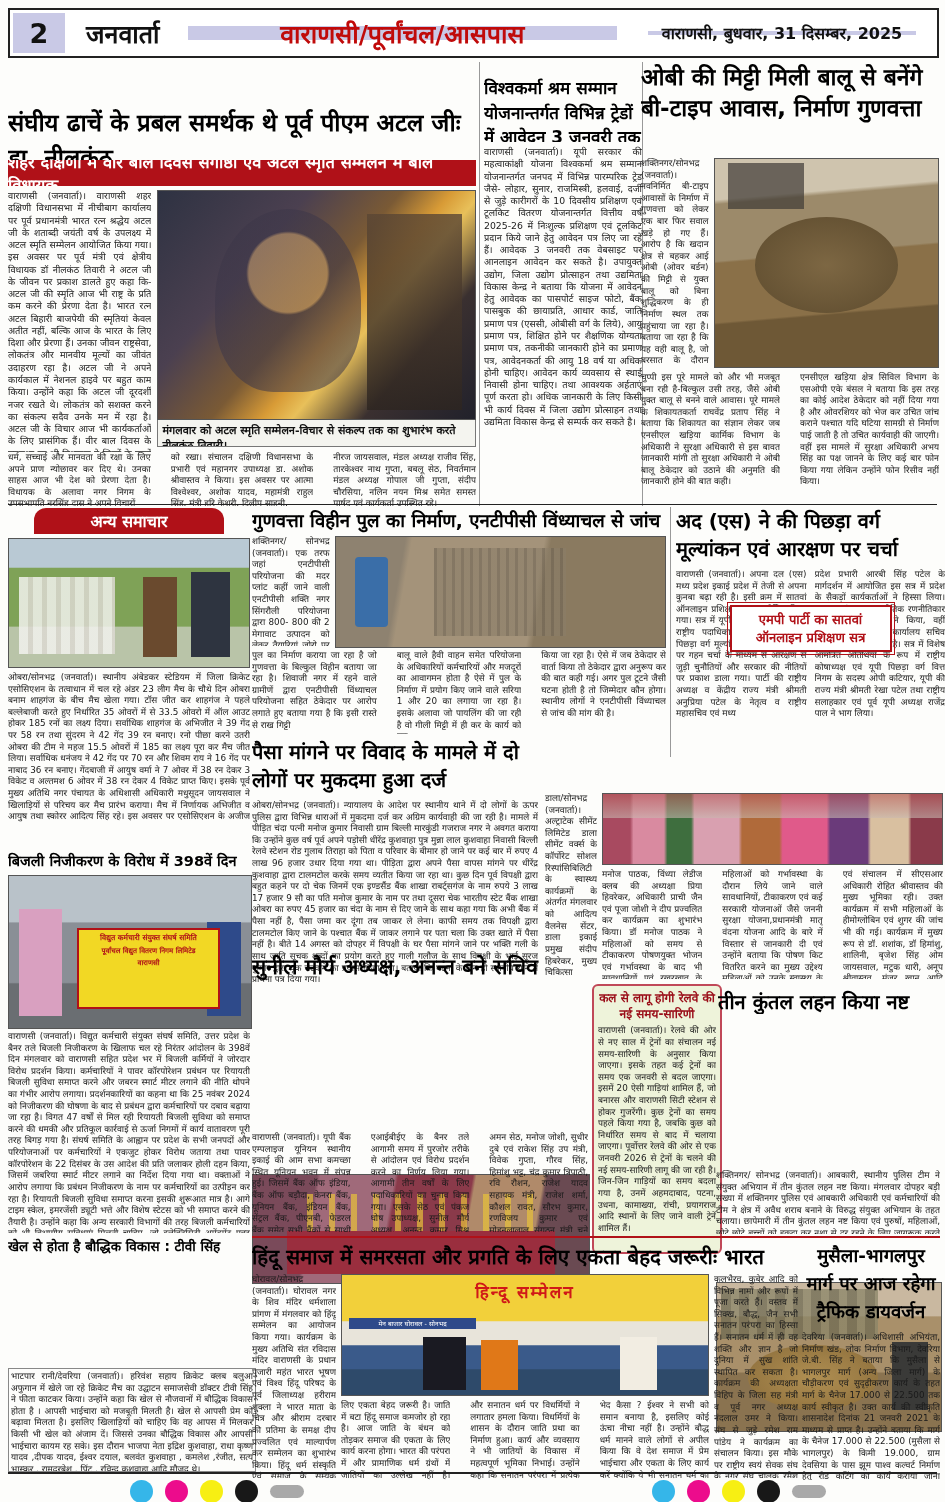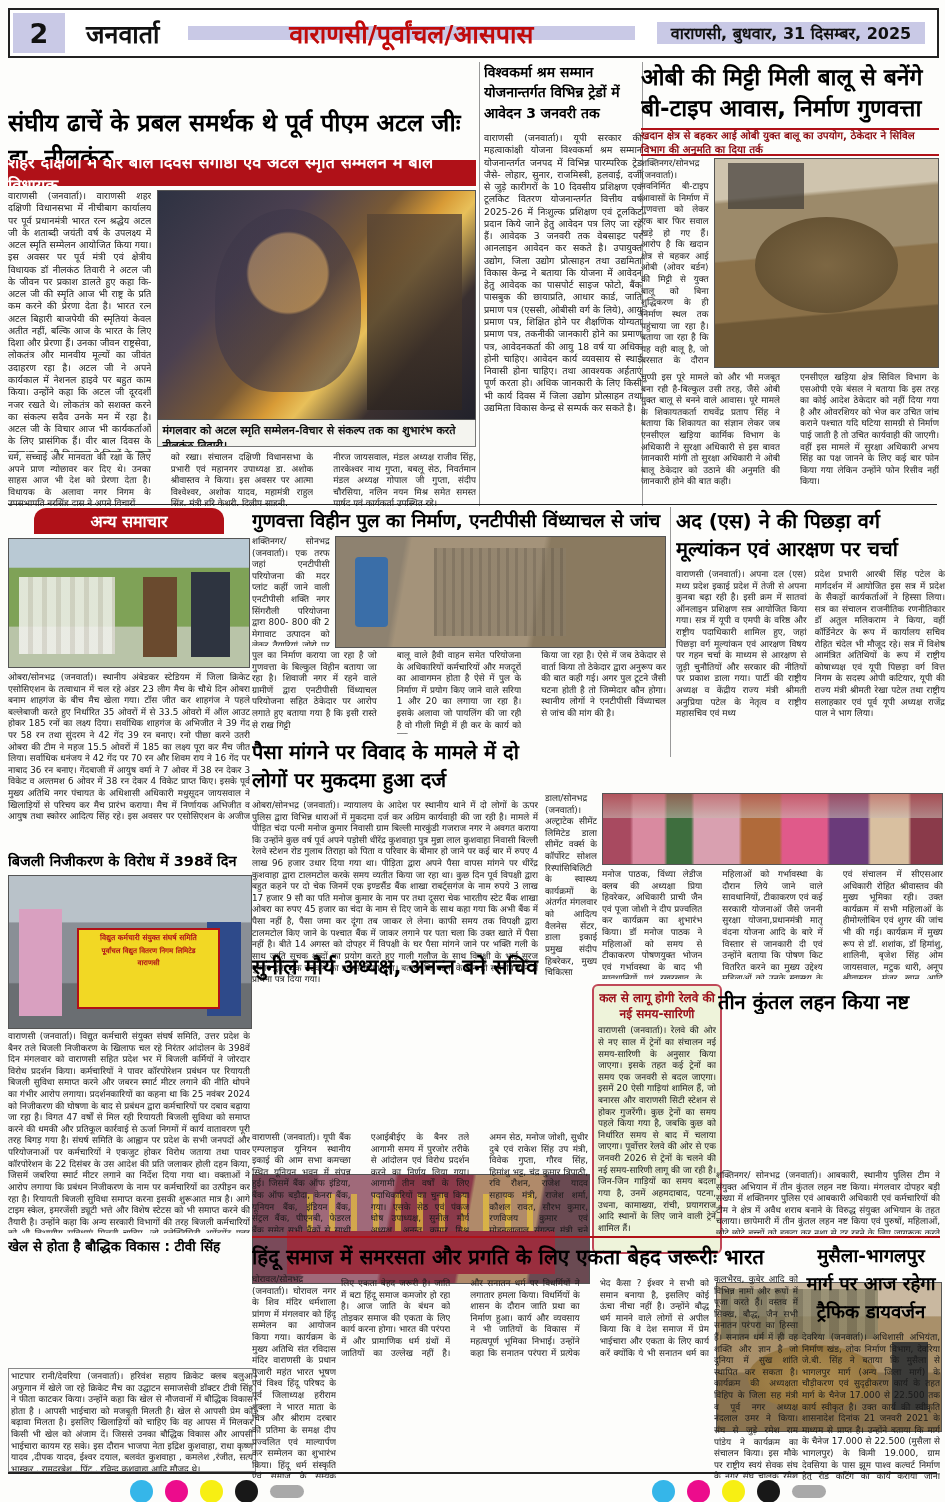--- a/index.html
+++ b/index.html
@@ -22,21 +22,21 @@
 </style>
 </head>
 <body>
 
 <div id="page">
 
   <div class="abs" style="left:8px;top:8px;width:927px;height:46px;border:2px solid #222;background:#fff;display:flex;align-items:stretch;">
     <div class="lav" style="width:52px;display:flex;align-items:center;justify-content:center;font-weight:bold;font-size:27px;margin:3px;">2</div>
     <div style="display:flex;align-items:center;font-weight:bold;font-size:25px;padding:0 18px;">जनवार्ता</div>
     <div class="lav" style="flex:1;margin:16px 10px;display:flex;align-items:center;justify-content:center;font-weight:bold;font-size:25px;color:#c00a0a;">वाराणसी/पूर्वांचल/आसपास</div>
-    <div class="lav" style="width:268px;margin:12px;display:flex;align-items:center;justify-content:center;font-weight:bold;font-size:16px;">वाराणसी, बुधवार, 31 दिसम्बर, 2025</div>
+    <div class="lav" style="width:268px;margin:21px;display:flex;align-items:center;justify-content:center;font-weight:bold;font-size:16px;">वाराणसी, बुधवार, 31 दिसम्बर, 2025</div>
   </div>
 
   <div class="abs hl" style="left:8px;top:62px;width:468px;height:96px;font-size:24px;line-height:1.45;margin-top:44px;">संघीय ढाचें के प्रबल समर्थक थे पूर्व पीएम अटल जीः डा. नीलकंठ</div>
   <div class="abs redbar" style="left:8px;top:160px;width:468px;height:26px;font-size:16.5px;">शहर दक्षिणी में वीर बाल दिवस संगोष्ठी एवं अटल स्मृति सम्मेलन में बोले विधायक</div>
   <div class="abs" style="left:8px;top:190px;width:468px;display:flex;gap:6px;">
     <div class="body" style="width:158px;height:262px;">वाराणसी (जनवार्ता)। वाराणसी शहर दक्षिणी विधानसभा में नीचीबाग कार्यालय पर पूर्व प्रधानमंत्री भारत रत्न श्रद्धेय अटल जी के शताब्दी जयंती वर्ष के उपलक्ष्य में अटल स्मृति सम्मेलन आयोजित किया गया। इस अवसर पर पूर्व मंत्री एवं क्षेत्रीय विधायक डॉ नीलकंठ तिवारी ने अटल जी के जीवन पर प्रकाश डालते हुए कहा कि-अटल जी की स्मृति आज भी राष्ट्र के प्रति कम करने की प्रेरणा देता है। भारत रत्न अटल बिहारी बाजपेयी की स्मृतियां केवल अतीत नहीं, बल्कि आज के भारत के लिए दिशा और प्रेरणा हैं। उनका जीवन राष्ट्रसेवा, लोकतंत्र और मानवीय मूल्यों का जीवंत उदाहरण रहा है। अटल जी ने अपने कार्यकाल में नेशनल हाइवे पर बहुत काम किया। उन्होंने कहा कि अटल जी दूरदर्शी नजर रखते थे। लोकतंत्र को सशक्त करने का संकल्प सदैव उनके मन में रहा है। अटल जी के विचार आज भी कार्यकर्ताओं के लिए प्रासंगिक हैं। वीर बाल दिवस के उपलक्ष्य पर भी विधायक ने सिखों के दसवें गुरु गुरु गोविंद सिंह जी के छोटे साहिबजादें-जोरावर सिंह और बाबा फतेह सिंह के अद्वितीय बलिदान को याद किया। उन्होंने बताया कि गुरु गोविंद सिंह जी के पुत्रों ने बहुत कम उम्र में</div>
     <div style="width:351px;">
       <div class="photo" style="height:228px;background:linear-gradient(130deg,#2e3242 0%,#4b4050 30%,#7a5a35 48%,#d89b36 58%,#e8c05a 64%,#3a3030 78%,#21212b 100%);">
         <div style="position:absolute;left:18%;top:8%;width:46%;height:80%;border-radius:50% 50% 40% 40%;background:radial-gradient(circle at 50% 35%,#caa06a 0 28%,#3c3648 30% 100%);opacity:.55;"></div>
         <div style="position:absolute;right:4%;top:10%;width:30%;height:86%;background:linear-gradient(#5a4634,#2d2520);opacity:.8;"></div>
@@ -44,26 +44,25 @@
       <div class="cap" style="height:22px;font-size:11px;">मंगलवार को अटल स्मृति सम्मेलन-विचार से संकल्प तक का शुभारंभ करते नीलकंठ तिवारी।</div>
     </div>
   </div>
   <div class="abs cols" style="left:8px;top:452px;width:468px;height:54px;">
     <div class="body sm">धर्म, सच्चाई और मानवता की रक्षा के लिए अपने प्राण न्योछावर कर दिए थे। उनका साहस आज भी देश को प्रेरणा देता है। विधायक के अलावा नगर निगम के उपसभापति नरसिंह दास ने अपने विचारों</div>
     <div class="body sm">को रखा। संचालन दक्षिणी विधानसभा के प्रभारी एवं महानगर उपाध्यक्ष डा. अशोक श्रीवास्तव ने किया। इस अवसर पर आत्मा विश्वेश्वर, अशोक यादव, महामंत्री राहुल सिंह, मंत्री हरि केशरी, दिलीप साहनी,</div>
     <div class="body sm">नीरज जायसवाल, मंडल अध्यक्ष राजीव सिंह, तारकेश्वर नाथ गुप्ता, बबलू सेठ, निवर्तमान मंडल अध्यक्ष गोपाल जी गुप्ता, संदीप चौरसिया, नलिन नयन मिश्र समेत समस्त पार्षद एवं कार्यकर्ता उपस्थित रहे।</div>
   </div>
 
   <div class="abs vrule" style="left:479px;top:62px;width:158px;height:444px;padding-left:4px;border-right:1px solid #999;">
-    <div class="hl" style="font-size:14px;line-height:1.45;height:66px;">विश्वकर्मा श्रम सम्मान योजनान्तर्गत विभिन्न ट्रेडों में आवेदन 3 जनवरी तक</div>
+    <div class="hl" style="font-size:17px;line-height:1.45;height:66px;margin-top:14px;">विश्वकर्मा श्रम सम्मान योजनान्तर्गत विभिन्न ट्रेडों में आवेदन 3 जनवरी तक</div>
     <div class="body" style="height:372px;margin-top:4px;">वाराणसी (जनवार्ता)। यूपी सरकार की महत्वाकांक्षी योजना विश्वकर्मा श्रम सम्मान योजनान्तर्गत जनपद में विभिन्न पारम्परिक ट्रेड जैसे- लोहार, सुनार, राजमिस्त्री, हलवाई, दर्जी से जुड़े कारीगरों के 10 दिवसीय प्रशिक्षण एवं टूलकिट वितरण योजनान्तर्गत वित्तीय वर्ष 2025-26 में निःशुल्क प्रशिक्षण एवं टूलकिट प्रदान किये जाने हेतु आवेदन पत्र लिए जा रहे हैं। आवेदक 3 जनवरी तक वेबसाइट पर आनलाइन आवेदन कर सकते है। उपायुक्त उद्योग, जिला उद्योग प्रोत्साहन तथा उद्यमिता विकास केन्द्र ने बताया कि योजना में आवेदन हेतु आवेदक का पासपोर्ट साइज फोटो, बैंक पासबुक की छायाप्रति, आधार कार्ड, जाति प्रमाण पत्र (एससी, ओबीसी वर्ग के लिये), आयु प्रमाण पत्र, शिक्षित होने पर शैक्षणिक योग्यता प्रमाण पत्र, तकनीकी जानकारी होने का प्रमाण पत्र, आवेदनकर्ता की आयु 18 वर्ष या अधिक होनी चाहिए। आवेदन कार्य व्यवसाय से स्थाई निवासी होना चाहिए। तथा आवश्यक अर्हताएं पूर्ण करता हो। अधिक जानकारी के लिए किसी भी कार्य दिवस में जिला उद्योग प्रोत्साहन तथा उद्यमिता विकास केन्द्र से सम्पर्क कर सकते है।</div>
   </div>
 
   <div class="abs hl" style="left:641px;top:62px;width:298px;height:62px;font-size:23px;line-height:1.35;">ओबी की मिट्टी मिली बालू से बनेंगे बी-टाइप आवास, निर्माण गुणवत्ता पर उठे तीखे सवाल</div>
-  <div class="abs" style="left:641px;top:128px;width:298px;height:24px;border-top:2px solid #b01118;border-bottom:2px solid #b01118;display:flex;align-items:center;font-weight:bold;font-size:10.3px;color:#8a0d12;overflow:hidden;">खदान क्षेत्र से बहकर आई ओबी युक्त बालू का उपयोग, ठेकेदार ने सिविल विभाग की अनुमति का दिया तर्क</div>
   <div class="abs" style="left:641px;top:158px;width:298px;display:flex;gap:5px;">
     <div class="body sm" style="width:68px;height:208px;">शक्तिनगर/सोनभद्र (जनवार्ता)। नवनिर्मित बी-टाइप आवासों के निर्माण में गुणवत्ता को लेकर एक बार फिर सवाल खड़े हो गए हैं। आरोप है कि खदान क्षेत्र से बहकर आई ओबी (ओवर बर्डन) की मिट्टी से युक्त बालू को बिना शुद्धिकरण के ही निर्माण स्थल तक पहुंचाया जा रहा है। बताया जा रहा है कि यह वही बालू है, जो बरसात के दौरान खदान क्षेत्र से बहकर आती है और जिसमें मिट्टी की मात्रा अधिक होती है। जब इस संबंध में आपत्ति दर्ज कराई गई तो संबंधित ठेकेदार ने बड़ी सहजता से सुरक्षा विभाग को आश्वस्त करते हुए कह दिया कि इसकी परमिशन सिविल विभाग ने दी है। अब सवाल यह नहीं कि परमिशन दी गई या नहीं, सवाल यह है कि क्या बी-टाइप आवासों के लिए मानक बालू की जगह ओबी निश्रित मिट्टी सामग्री बन चुकी है? जानकारों के अनुसार ऐसी बालू से निर्माण में मजबूती की बजाय दरार और गिरने का खतरा बढ़ जाता है। ऐसे में लगने लगा है कि कागजी प्रक्रिया में अपने तकनीकी मानक भी मौन हैं। स्थानीय स्तर पर लोग पूछ रहे हैं कि अगर यही मानक है तो फिर गुणवत्ता नियंत्रण और नियमों की किताबें किस शेल्फ पर धूल खा रही हैं? फिलहाल जिम्मेदार विभागों की</div>
     <div class="photo" style="width:225px;height:208px;background:linear-gradient(175deg,#cfc4ae 0 18%,#9c8a6a 20% 45%,#8a7048 46% 72%,#6e5836 73% 100%);">
       <div style="position:absolute;left:18%;top:28%;width:64%;height:46%;border-radius:50%;background:radial-gradient(#7d6743,#5d4b2e);"></div>
       <div style="position:absolute;left:6%;top:2%;width:34%;height:22%;background:#3e3a36;opacity:.7;"></div>
     </div>
   </div>
   <div class="abs cols" style="left:641px;top:372px;width:298px;height:126px;">
     <div class="body sm">चुप्पी इस पूरे मामले को और भी मजबूत बना रही है-बिल्कुल उसी तरह, जैसे ओबी युक्त बालू से बनने वाले आवास। पूरे मामले के शिकायतकर्ता राघवेंद्र प्रताप सिंह ने बताया कि शिकायत का संज्ञान लेकर जब एनसीएल खड़िया कार्मिक विभाग के अधिकारी ने सुरक्षा अधिकारी से इस बावत जानकारी मांगी तो सुरक्षा अधिकारी ने ओबी बालू ठेकेदार को उठाने की अनुमति की जानकारी होने की बात कही।</div>
     <div class="body sm">एनसीएल खड़िया क्षेत्र सिविल विभाग के एसओपी एके बंसल ने बताया कि इस तरह का कोई आदेश ठेकेदार को नहीं दिया गया है और ओवरशियर को भेज कर उचित जांच कराने पश्चात यदि घटिया सामग्री से निर्माण पाई जाती है तो उचित कार्यवाही की जाएगी। वहीं इस मामले में सुरक्षा अधिकारी अभय सिंह का पक्ष जानने के लिए कई बार फोन किया गया लेकिन उन्होंने फोन रिसीव नहीं किया।</div>
@@ -93,20 +92,21 @@
     <div class="body sm">पुल का निर्माण कराया जा रहा है जो गुणवत्ता के बिल्कुल विहीन बताया जा रहा है। शिवाजी नगर में रहने वाले ग्रामीणें द्वारा एनटीपीसी विंध्याचल परियोजना सहित ठेकेदार पर आरोप लगाते हुए बताया गया है कि इसी रास्ते से राख गिट्टी</div>
     <div class="body sm">बालू वाले हैवी वाहन समेत परियोजना के अधिकारियों कर्मचारियों और मजदूरों का आवागमन होता है ऐसे में पुल के निर्माण में प्रयोग किए जाने वाले सरिया 1 और 20 का लगाया जा रहा है। इसके अलावा जो पायलिंग की जा रही है वो गीली मिट्टी में ही कर के कार्य को पूरा</div>
     <div class="body sm">किया जा रहा है। ऐसे में जब ठेकेदार से वार्ता किया तो ठेकेदार द्वारा अनुरूप कर की बात कही गई। अगर पुल टूटने जैसी घटना होती है तो जिम्मेदार कौन होगा। स्थानीय लोगों ने एनटीपीसी विंध्याचल से जांच की मांग की है।</div>
   </div>
 
   <div class="abs" style="left:670px;top:507px;width:269px;height:250px;border-left:1px solid #999;padding-left:5px;">
     <div class="hl" style="font-size:20px;line-height:1.4;height:58px;">अद (एस) ने की पिछड़ा वर्ग मूल्यांकन एवं आरक्षण पर चर्चा</div>
     <div style="position:relative;margin-top:4px;height:186px;display:flex;gap:8px;">
       <div class="body sm" style="flex:1;">वाराणसी (जनवार्ता)। अपना दल (एस) मध्य प्रदेश इकाई प्रदेश में तेजी से अपना कुनबा बढ़ा रही है। इसी क्रम में सातवां ऑनलाइन प्रशिक्षण सत्र आयोजित किया गया। सत्र में यूपी व एमपी के वरिष्ठ और राष्ट्रीय पदाधिकारी शामिल हुए, जहां पिछड़ा वर्ग मूल्यांकन एवं आरक्षण विषय पर गहन चर्चा के माध्यम से आरक्षण से जुड़ी चुनौतियों और सरकार की नीतियों पर प्रकाश डाला गया। पार्टी की राष्ट्रीय अध्यक्ष व केंद्रीय राज्य मंत्री श्रीमती अनुप्रिया पटेल के नेतृत्व व राष्ट्रीय महासचिव एवं मध्य</div>
       <div class="body sm" style="flex:1;">प्रदेश प्रभारी आरबी सिंह पटेल के मार्गदर्शन में आयोजित इस सत्र में प्रदेश के सैकड़ों कार्यकर्ताओं ने हिस्सा लिया। सत्र का संचालन राजनीतिक रणनीतिकार डॉ अतुल मलिकराम ने किया, वहीं कॉर्डिनेटर के रूप में कार्यालय सचिव रोहित चंदेल भी मौजूद रहे। सत्र में विशेष आमंत्रित अतिथियों के रूप में राष्ट्रीय कोषाध्यक्ष एवं यूपी पिछड़ा वर्ग वित्त निगम के सदस्य ओपी कटियार, यूपी की राज्य मंत्री श्रीमती रेखा पटेल तथा राष्ट्रीय सलाहकार एवं पूर्व यूपी अध्यक्ष राजेंद्र पाल ने भाग लिया।</div>
+      <div style="position:absolute;left:50%;top:36px;transform:translateX(-50%);width:148px;background:#fff;border:2px solid #b01118;outline:1px solid #b01118;outline-offset:2px;padding:4px 5px;text-align:center;font-weight:bold;font-size:13px;color:#b01118;line-height:1.35;">एमपी पार्टी का सातवां ऑनलाइन प्रशिक्षण सत्र</div>
     </div>
   </div>
 
   <div class="abs hl" style="left:252px;top:738px;width:286px;height:58px;font-size:20px;line-height:1.4;">पैसा मांगने पर विवाद के मामले में दो लोगों पर मुकदमा हुआ दर्ज</div>
   <div class="abs body sm" style="left:252px;top:800px;width:286px;height:182px;">ओबरा/सोनभद्र (जनवार्ता)। न्यायालय के आदेश पर स्थानीय थाने में दो लोगों के ऊपर पुलिस द्वारा विभिन्न धाराओं में मुकदमा दर्ज कर अग्रिम कार्यवाही की जा रही है। मामले में पीड़ित चंदा पत्नी मनोज कुमार निवासी ग्राम बिल्ली मारकुंडी गजराज नगर ने अवगत कराया कि उन्होंने कुछ वर्ष पूर्व अपने पड़ोसी धीरेंद्र कुशवाहा पुत्र मुन्ना लाल कुशवाहा निवासी बिल्ली रेलवे स्टेशन रोड गुलाब तिराहा को पिता व परिवार के बीमार हो जाने पर कई बार में रुपए 4 लाख 96 हजार उधार दिया गया था। पीड़िता द्वारा अपने पैसा वापस मांगने पर धीरेंद्र कुशवाहा द्वारा टालमटोल करके समय व्यतीत किया जा रहा था। कुछ दिन पूर्व विपक्षी द्वारा बहुत कहने पर दो चेक जिनमें एक इण्डसैंड बैंक शाखा राबर्ट्सगंज के नाम रुपये 3 लाख 17 हजार 9 सौ का पति मनोज कुमार के नाम पर तथा दूसरा चेक भारतीय स्टेट बैंक शाखा ओबरा का रुपए 45 हजार का चंदा के नाम से दिए जाने के साथ कहा गया कि अभी बैंक में पैसा नहीं है, पैसा जमा कर दूंगा तब जाकर ले लेना। काफी समय तक विपक्षी द्वारा टालमटोल किए जाने के पश्चात बैंक में जाकर लगाने पर पता चला कि उक्त खाते में पैसा नहीं है। बीते 14 अगस्त को दोपहर में विपक्षी के घर पैसा मांगने जाने पर भक्ति गली के साथ जाति सूचक शब्दों का प्रयोग करते हुए गाली गलौज के साथ विपक्षी के भाई सूरज कुमार द्वारा थूक चटवाने का प्रयास किया गया। बताया कि घटना के दिन ही स्थानीय थाने में प्रार्थना पत्र दिया गया।</div>
 
   <div class="abs" style="left:545px;top:793px;width:398px;display:flex;gap:5px;">
     <div class="body sm" style="width:52px;height:184px;">डाला/सोनभद्र (जनवार्ता)। अल्ट्राटेक सीमेंट लिमिटेड डाला सीमेंट वर्क्स के कॉर्पोरेट सोशल रिस्पांसिबिलिटी के स्वास्थ्य कार्यक्रमों के अंतर्गत मंगलवार को आदित्य वैलनेस सेंटर, डाला इकाई प्रमुख संदीप हिबरेकर, मुख्य चिकित्सा अधिकारी चोपन स्वास्थ्य केंद्र डॉक्टर सुभाष के दिशा-निर्देशन, मानव संसाधन प्रमुख संजीव राजपूत एवं मुख्य चिकित्सा अधिकारी डाला डॉ मनोज पाठक के मार्गदर्शन में डाला के आस पास के चयनित कुल 50 गर्भवती माताओं के लिए सुपोषण किट वितरण कार्यक्रम का आयोजन किया गया। मुख्य अतिथि मुख्य चिकित्सा अधिकारी डॉक्टर सुभाष, डॉक्टर</div>
     <div style="width:341px;">
       <div class="photo" style="height:70px;background:linear-gradient(90deg,#a84a60 0 8%,#d98aa0 9% 18%,#3e6e3e 19% 26%,#d9a0b0 27% 40%,#b06a3a 41% 52%,#e05a8a 53% 66%,#6a3a7a 67% 78%,#d9c0a0 79% 90%,#8a3a4a 91% 100%);">
@@ -159,20 +159,27 @@
   <div class="abs redrule" style="left:252px;top:1236px;width:688px;height:2px;"></div>
 
   <div class="abs hl" style="left:8px;top:1237px;width:242px;height:20px;font-size:13.5px;">खेल से होता है बौद्धिक विकास : टीवी सिंह</div>
 
   <div class="abs body sm" style="left:8px;top:1368px;width:242px;height:98px;border:1px solid #888;padding:2px;">भाटपार रानी/देवरिया (जनवार्ता)। हरिवंश सहाय क्रिकेट क्लब बलुआ अफुगान में खेले जा रहे क्रिकेट मैच का उद्घाटन समाजसेवी डॉक्टर टीवी सिंह ने फीता काटकर किया। उन्होंने कहा कि खेल से नौजवानों में बौद्धिक विकास होता है । आपसी भाईचारा को मजबूती मिलती है। खेल से आपसी प्रेम को बढ़ावा मिलता है। इसलिए खिलाड़ियों को चाहिए कि वह आपस में मिलकर किसी भी खेल को अंजाम दें। जिससे उनका बौद्धिक विकास और आपसी भाईचारा कायम रह सके। इस दौरान भाजपा नेता इद्रिश कुशवाहा, राधा कृष्ण यादव ,दीपक यादव, ईश्वर दयाल, बलवंत कुशवाहा , कमलेश ,रंजीत, सत्य भास्कर , रामदरबेश , पिंटू , रविन्द्र कुशवाहा आदि मौजूद थे।</div>
 
   <div class="abs hl" style="left:252px;top:1242px;width:546px;height:28px;font-size:20.5px;">हिंदू समाज में समरसता और प्रगति के लिए एकता बेहद जरूरीः भारत भूषण</div>
   <div class="abs" style="left:252px;top:1274px;width:546px;display:flex;gap:5px;">
     <div class="body sm" style="width:84px;height:204px;">घोरावल/सोनभद्र (जनवार्ता)। घोरावल नगर के शिव मंदिर धर्मशाला प्रांगण में मंगलवार को हिंदू सम्मेलन का आयोजन किया गया। कार्यक्रम के मुख्य अतिथि संत रविदास मंदिर वाराणसी के प्रधान पुजारी महंत भारत भूषण एवं विश्व हिंदू परिषद के पूर्व जिलाध्यक्ष हरीराम शुक्ला ने भारत माता के चित्र और श्रीराम दरबार की प्रतिमा के समक्ष दीप प्रज्वलित एवं माल्यार्पण कर सम्मेलन का शुभारंभ किया। हिंदू धर्म संस्कृति एवं समाज के सम्यक विषयों की पुनः स्थापना की परिकल्पना से हिंदू सम्मेलन का आयोजन किया गया। कार्यक्रम में हनुमान चालीसा का पाठ हुआ। अपने-अपने विचारों को भी मंच पर उपस्थित लोगों ने व्यक्त किया। मुख्य अतिथि महंत भारत भूषण ने कहा कि हिंदू समाज में समरसता और प्रगति के</div>
     <div style="width:368px;">
+      <div class="photo" style="height:120px;background:linear-gradient(#f2d03a 0 38%,#e8e4da 39% 58%,#3a5a8a 59% 78%,#2e4a6a 79% 100%);">
+        <div style="position:absolute;left:12%;top:4%;width:76%;text-align:center;font-weight:bold;font-size:17px;color:#d01818;letter-spacing:2px;">हिन्दू सम्मेलन</div>
+        <div style="position:absolute;left:2%;top:36%;width:34%;background:#2e4a8a;color:#fff;font-size:6.5px;text-align:center;padding:1px;">मेन बाजार घोरावल - सोनभद्र</div>
+        <div style="position:absolute;left:22%;top:52%;width:12%;height:44%;background:#1a1a22;"></div>
+        <div style="position:absolute;left:38%;top:54%;width:10%;height:42%;background:#e07818;"></div>
+        <div style="position:absolute;right:14%;top:52%;width:10%;height:44%;background:#f2ede2;"></div>
+      </div>
       <div class="cols" style="height:80px;margin-top:4px;">
         <div class="body sm">लिए एकता बेहद जरूरी है। जाति में बटा हिंदू समाज कमजोर हो रहा है। आज जाति के बंधन को तोड़कर समाज की एकता के लिए कार्य करना होगा। भारत की परंपरा में और प्रामाणिक धर्म ग्रंथों में जातियों का उल्लेख नहीं है। सनातन धर्म से जाति का लेना-देना नहीं है। प्राचीन काल में भारतवर्ष</div>
         <div class="body sm">और सनातन धर्म पर विधर्मियों ने लगातार हमला किया। विधर्मियों के शासन के दौरान जाति प्रथा का निर्माण हुआ। कार्य और व्यवसाय ने भी जातियों के विकास में महत्वपूर्ण भूमिका निभाई। उन्होंने कहा कि सनातन परंपरा में प्रत्येक जीव में उस परम ब्रह्म का वास होता है, फिर व्यक्ति व्यक्ति में</div>
         <div class="body sm">भेद कैसा ? ईश्वर ने सभी को समान बनाया है, इसलिए कोई ऊंचा नीचा नहीं है। उन्होंने बौद्ध धर्म मानने वाले लोगों से अपील किया कि वे देश समाज में प्रेम भाईचारा और एकता के लिए कार्य करें क्योंकि ये भी सनातन धर्म का एक हिस्सा हैं। असली बौद्ध भगवान शिव, माता काली, गणेश,</div>
       </div>
     </div>
     <div class="body sm" style="width:84px;height:204px;">कलभैरव, कुबेर आदि को विभिन्न नामों और रूपों में पूजा करते हैं। वस्तव में सिक्ख, बौद्ध, जैन सभी सनातन परंपरा का हिस्सा हैं। सनातन धर्म में ही वह शक्ति और ज्ञान है जो दुनिया में सुख शांति स्थापित कर सकता है। कार्यक्रम की अध्यक्षता विहिप के जिला सह मंत्री व पूर्व नगर अध्यक्ष नंदलाल उमर ने किया। संघ से जुड़े रमेश राम पांडेय ने कार्यक्रम का संचालन किया। इस मौके पर राष्ट्रीय स्वयं सेवक संघ के नगर संघ चालक रमेश शर्मा, जिला प्रचारक राहुल, विधायक प्रतिनिधि सुरेंद्र मौर्या, विहिप के विभाग मंत्री राजीव कुमार, कृष्ण कुमार किसान, सीमा गुप्ता, वंदना गुप्ता, बाबूलाल भारती, हिमांशु कुमार, कौशल साहू, गणेश देव पांडेय, अनुराग अग्रहरि, दया शंकर समेत सैकड़ों लोग उपस्थित रहे।</div>
   </div>
 
   <div class="abs" style="left:802px;top:1242px;width:138px;">

